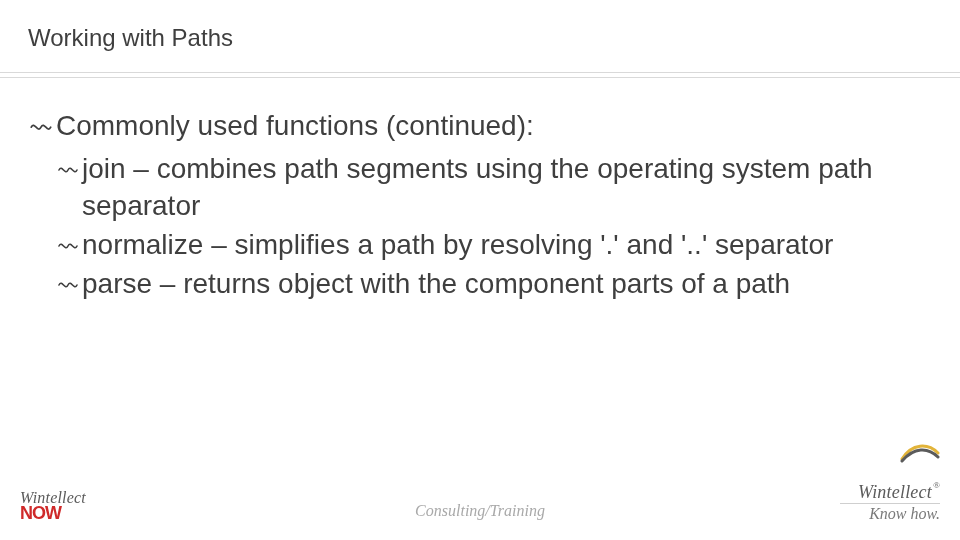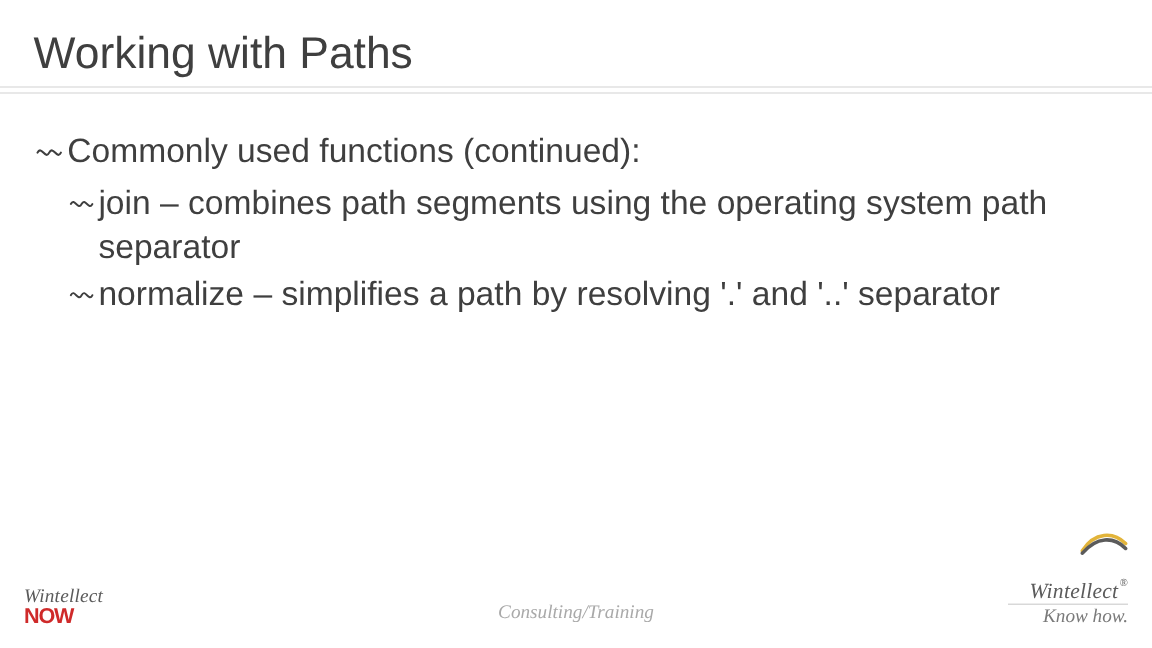--- a/index.html
+++ b/index.html
@@ -18,21 +18,21 @@
     color:var(--text);
     font-weight:300;
     position:relative;
   }
 
   
   .title{
     position:absolute;
     left:28px;
     top:24px;
-    font-size:37px;
+    font-size:24px;
     color:var(--title);
     font-weight:300;
   }
   .title-rules{
     position:absolute;
     left:0; right:0;
     top:72px;
   }
   .title-rules div{
     height:1px;
@@ -190,20 +190,28 @@
     <span class="bullet-text">join – combines path segments using the operating system path separator</span>
   </div>
   <div class="lvl2">
     <span class="bullet-icon">
       <svg viewBox="0 0 24 24">
           <path d="M3 14 C6 8,9 20,12 14 C15 8,18 20,21 14" stroke="#3f3f3f" stroke-width="1.6" fill="none" stroke-linecap="round"></path>
         </svg>
     </span>
     <span class="bullet-text">normalize – simplifies a path by resolving '.' and '..' separator</span>
   </div>
+  <div class="lvl2">
+    <span class="bullet-icon">
+      <svg viewBox="0 0 24 24">
+          <path d="M3 14 C6 8,9 20,12 14 C15 8,18 20,21 14" stroke="#3f3f3f" stroke-width="1.6" fill="none" stroke-linecap="round"></path>
+        </svg>
+    </span>
+    <span class="bullet-text">parse – returns object with the component parts of a path</span>
+  </div>
 </div>
 
 <div class="footer">
   <div class="logo-left">
     <span class="wintellect-word small">Wintellect</span>
     <span class="now-word">NOW</span>
   </div>
   <div class="footer-center">Consulting/Training</div>
   <div class="logo-right">
     <div class="top-row">

